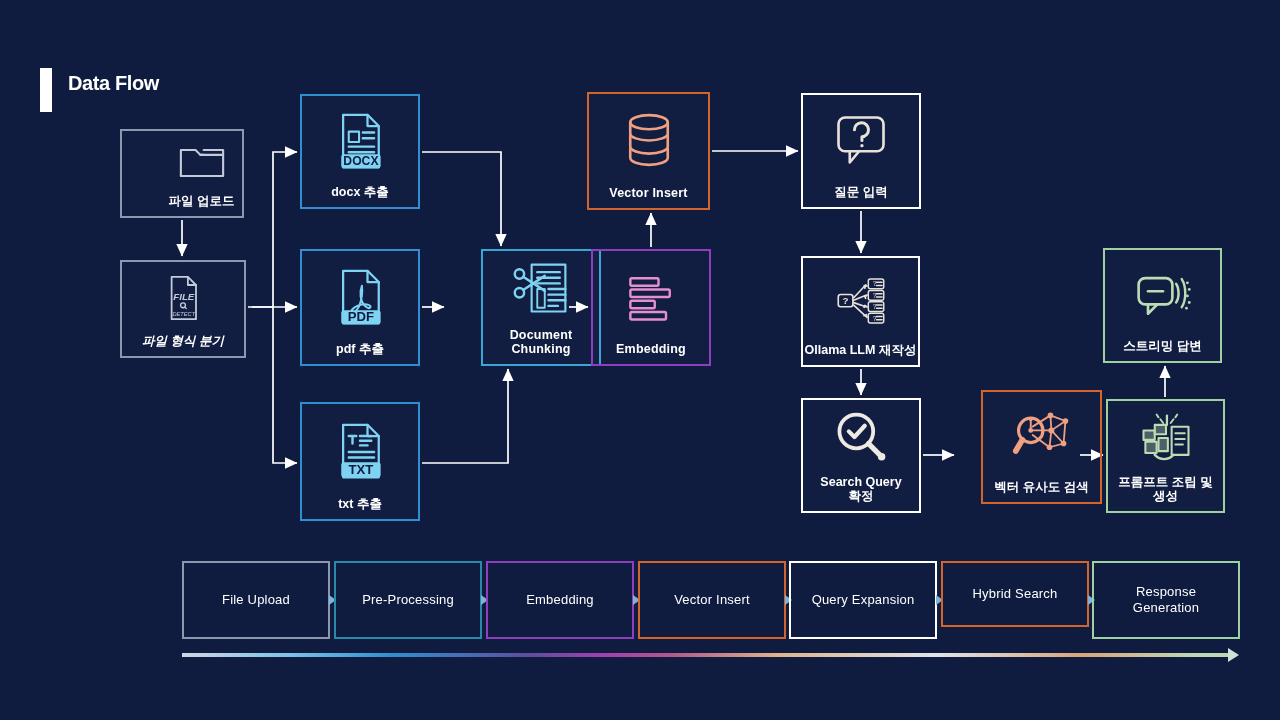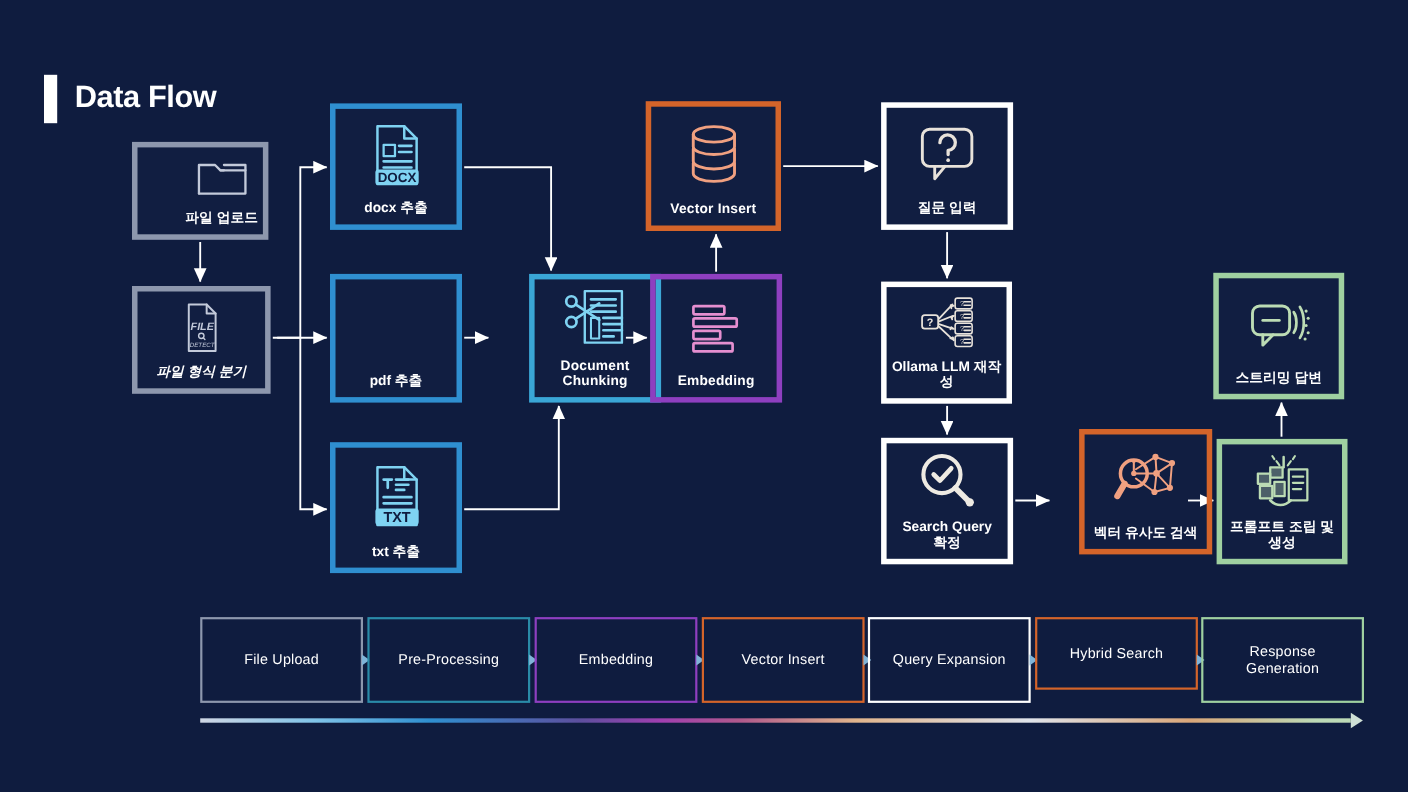--- a/index.html
+++ b/index.html
@@ -9,32 +9,32 @@
     font-family:"Liberation Sans","DejaVu Sans",sans-serif;
     overflow:hidden;
     position:relative;
   }
   #stage{position:absolute;left:0;top:0;width:1280px;height:720px;}
 
   
   #title-bar{position:absolute;left:40px;top:68px;width:12px;height:44px;background:#ffffff;}
   #title-text{
     position:absolute;left:68px;top:72px;
-    font-size:28px;font-weight:bold;color:#ffffff;letter-spacing:-0.4px;
+    font-size:20px;font-weight:bold;color:#ffffff;letter-spacing:-0.4px;
     white-space:nowrap;
   }
 
   
   .node{
     position:absolute;
     box-sizing:border-box;
-    border:5px solid #e5e5e5;
+    border:2px solid #e5e5e5;
     background:rgba(255,255,255,0.012);
     display:flex;flex-direction:column;
-    align-items:center;justify-content:flex-end;
+    align-items:center;justify-content:center;
   }
   .node .ico{
     flex:1 1 auto;
     display:flex;align-items:center;justify-content:center;
     width:100%;
   }
   .node .lbl{
     width:100%;
     text-align:center;
     color:#ffffff;
@@ -151,20 +151,29 @@
             <path d="M40 4v12h12" stroke-width="2.4"></path>
         <rect x="20" y="22" width="11" height="11" stroke-width="2.2"></rect>
         <path d="M35 23h12M35 29h12M20 38h27M20 44h27"></path>
         <rect x="12" y="46" width="42" height="15" rx="3" fill="#7fd3f2" stroke="none"></rect>
         <text x="33" y="58" font-size="13" font-family="Liberation Sans" fill="#0f1c3f" stroke="none" text-anchor="middle" font-weight="bold">DOCX</text>
           </svg>
         </div>
         <div class="lbl">docx 추출</div>
       </div>
       <div class="node" style="left: 300px; top: 249px; width: 120px; height: 117px; border-color: rgb(47, 143, 208);">
+        <div class="ico">
+          <svg width="60" height="60" viewBox="0 0 64 64" fill="none" stroke="#7fd3f2" stroke-width="2.6" stroke-linecap="round" stroke-linejoin="round">
+            <path d="M14 4h26l12 12v44H14z" stroke-width="2.4"></path>
+            <path d="M40 4v12h12" stroke-width="2.4"></path>
+        <path d="M34 20c-3 8-1 16 2 20 2 3 6 5 7 3 1-2-3-4-9-3-6 1-12 5-11 8 1 2 5 0 8-6 2-5 4-14 3-22z" stroke-width="2.2"></path>
+        <rect x="12" y="46" width="42" height="15" rx="3" fill="#7fd3f2" stroke="none"></rect>
+        <text x="33" y="58" font-size="14" font-family="Liberation Sans" fill="#0f1c3f" stroke="none" text-anchor="middle" font-weight="bold">PDF</text>
+          </svg>
+        </div>
         <div class="lbl">pdf 추출</div>
       </div>
       <div class="node" style="left: 300px; top: 402px; width: 120px; height: 119px; border-color: rgb(47, 143, 208);">
         <div class="ico">
           <svg width="60" height="60" viewBox="0 0 64 64" fill="none" stroke="#7fd3f2" stroke-width="2.6" stroke-linecap="round" stroke-linejoin="round">
             <path d="M14 4h26l12 12v44H14z" stroke-width="2.4"></path>
             <path d="M40 4v12h12" stroke-width="2.4"></path>
         <path d="M20 16h8M24 16v8M32 16h12M32 21h12M32 26h8"></path>
         <path d="M20 33h27M20 39h27"></path>
         <rect x="12" y="44" width="42" height="16" rx="3" fill="#7fd3f2" stroke="none"></rect>

